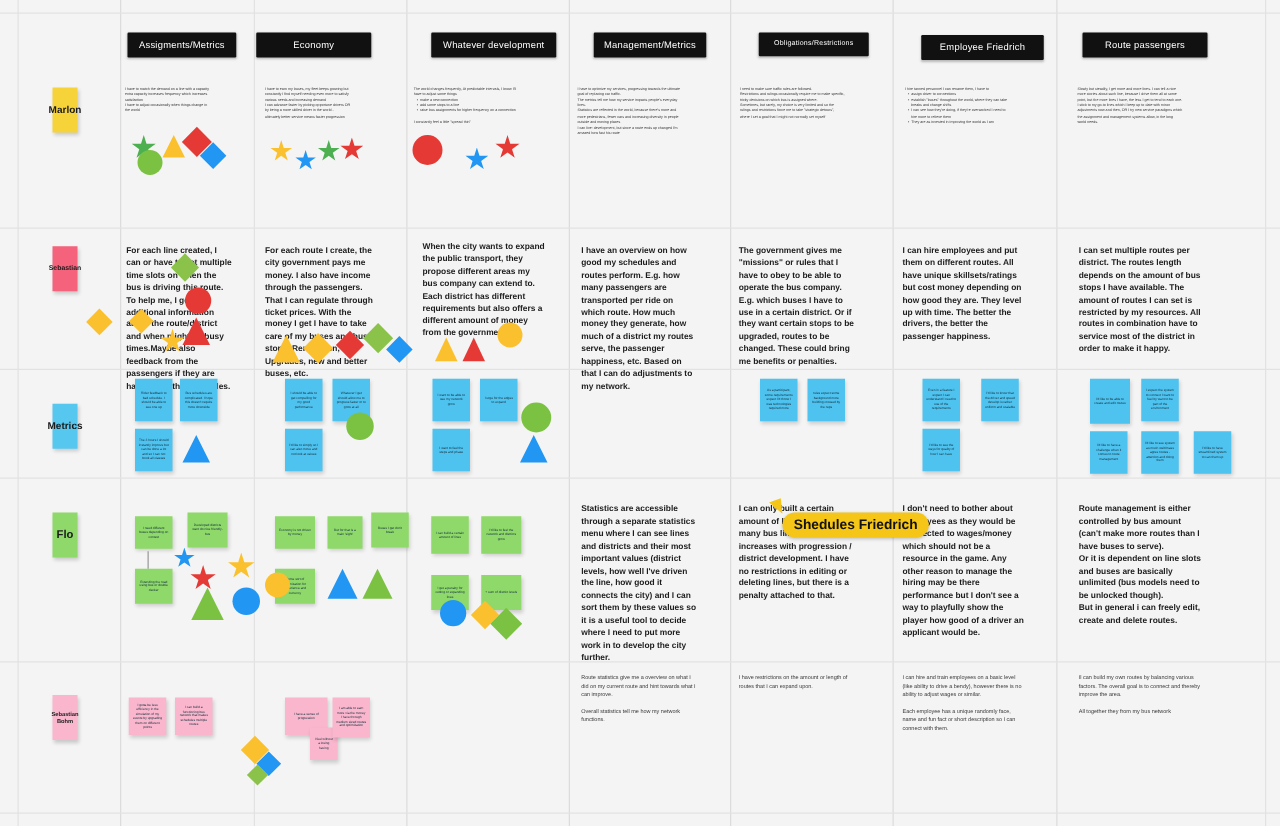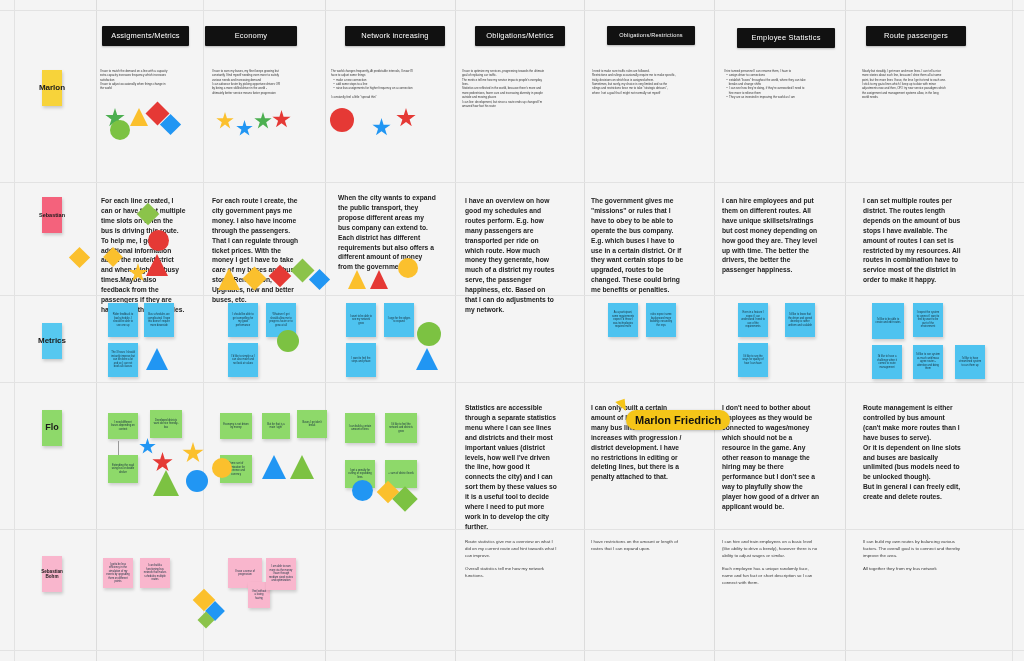--- a/index.html
+++ b/index.html
@@ -108,24 +108,24 @@
 
 <div class="hline" style="top:10px"></div>
 <div class="hline" style="top:182px"></div>
 <div class="hline" style="top:295px"></div>
 <div class="hline" style="top:382px"></div>
 <div class="hline" style="top:529px"></div>
 <div class="hline" style="top:650px"></div>
 
 <div class="colhead" style="left:102px;top:26px;width:79px">Assigments/Metrics</div>
 <div class="colhead" style="left:205px;top:26px;width:84px">Economy</div>
-<div class="colhead" style="left:345px;top:26px;width:92px">Network increasing</div>
-<div class="colhead" style="left:475px;top:26px;width:82px">Obligations/Metrics</div>
+<div class="colhead" style="left:345px;top:26px;width:92px">Whatever development</div>
+<div class="colhead" style="left:475px;top:26px;width:82px">Management/Metrics</div>
 <div class="colhead" style="left:607px;top:26px;width:80px;font-size:5.6px;padding-top:6px;padding-bottom:7px">Obligations/Restrictions</div>
-<div class="colhead" style="left:737px;top:28px;width:90px">Employee Statistics</div>
+<div class="colhead" style="left:737px;top:28px;width:90px">Employee Friedrich</div>
 <div class="colhead" style="left:866px;top:26px;width:92px">Route passengers</div>
 
 <div class="nametag" style="left:42px;top:70px;background:#f7d33a">Marlon</div>
 <div class="nametag" style="left:42px;top:197px;background:#f4627c;font-size:5.5px">Sebastian</div>
 <div class="nametag" style="left:42px;top:323px;background:#56c8f0">Metrics</div>
 <div class="nametag" style="left:42px;top:410px;background:#8ed96a;font-size:9px">Flo</div>
 <div class="nametag" style="left:42px;top:556px;background:#f9b6cd;font-size:4.6px">Sebastian Bohm</div>
 
 <div class="txt tiny" style="left:100px;top:69px;width:80px">I have to match the demand on a line with a capacity
 extra capacity increases frequency which increases
@@ -352,14 +352,14 @@
     <div class="shape diamond" style="left: 196px; top: 592px; width: 16px; height: 16px; background: rgb(251, 192, 45);"></div>
     <div class="shape diamond" style="left: 208px; top: 604px; width: 14px; height: 14px; background: rgb(33, 150, 243);"></div>
     <div class="shape diamond" style="left: 200px; top: 614px; width: 12px; height: 12px; background: rgb(139, 195, 74);"></div>
     <div class="shape diamond" style="left: 72px; top: 250px; width: 15px; height: 15px; background: rgb(251, 192, 45);"></div>
   </div>
 
 <div class="arrow" style="left:118px;top:441px;width:1px;height:14px;background:#9a9a9a"></div>
 
 <div id="cursor" style="left:617px;top:400px">
   <div class="ptr"></div>
-  <div class="lbl">Marlon Friedrich</div>
+  <div class="lbl">Shedules Friedrich</div>
 </div>
 
 </body></html>

